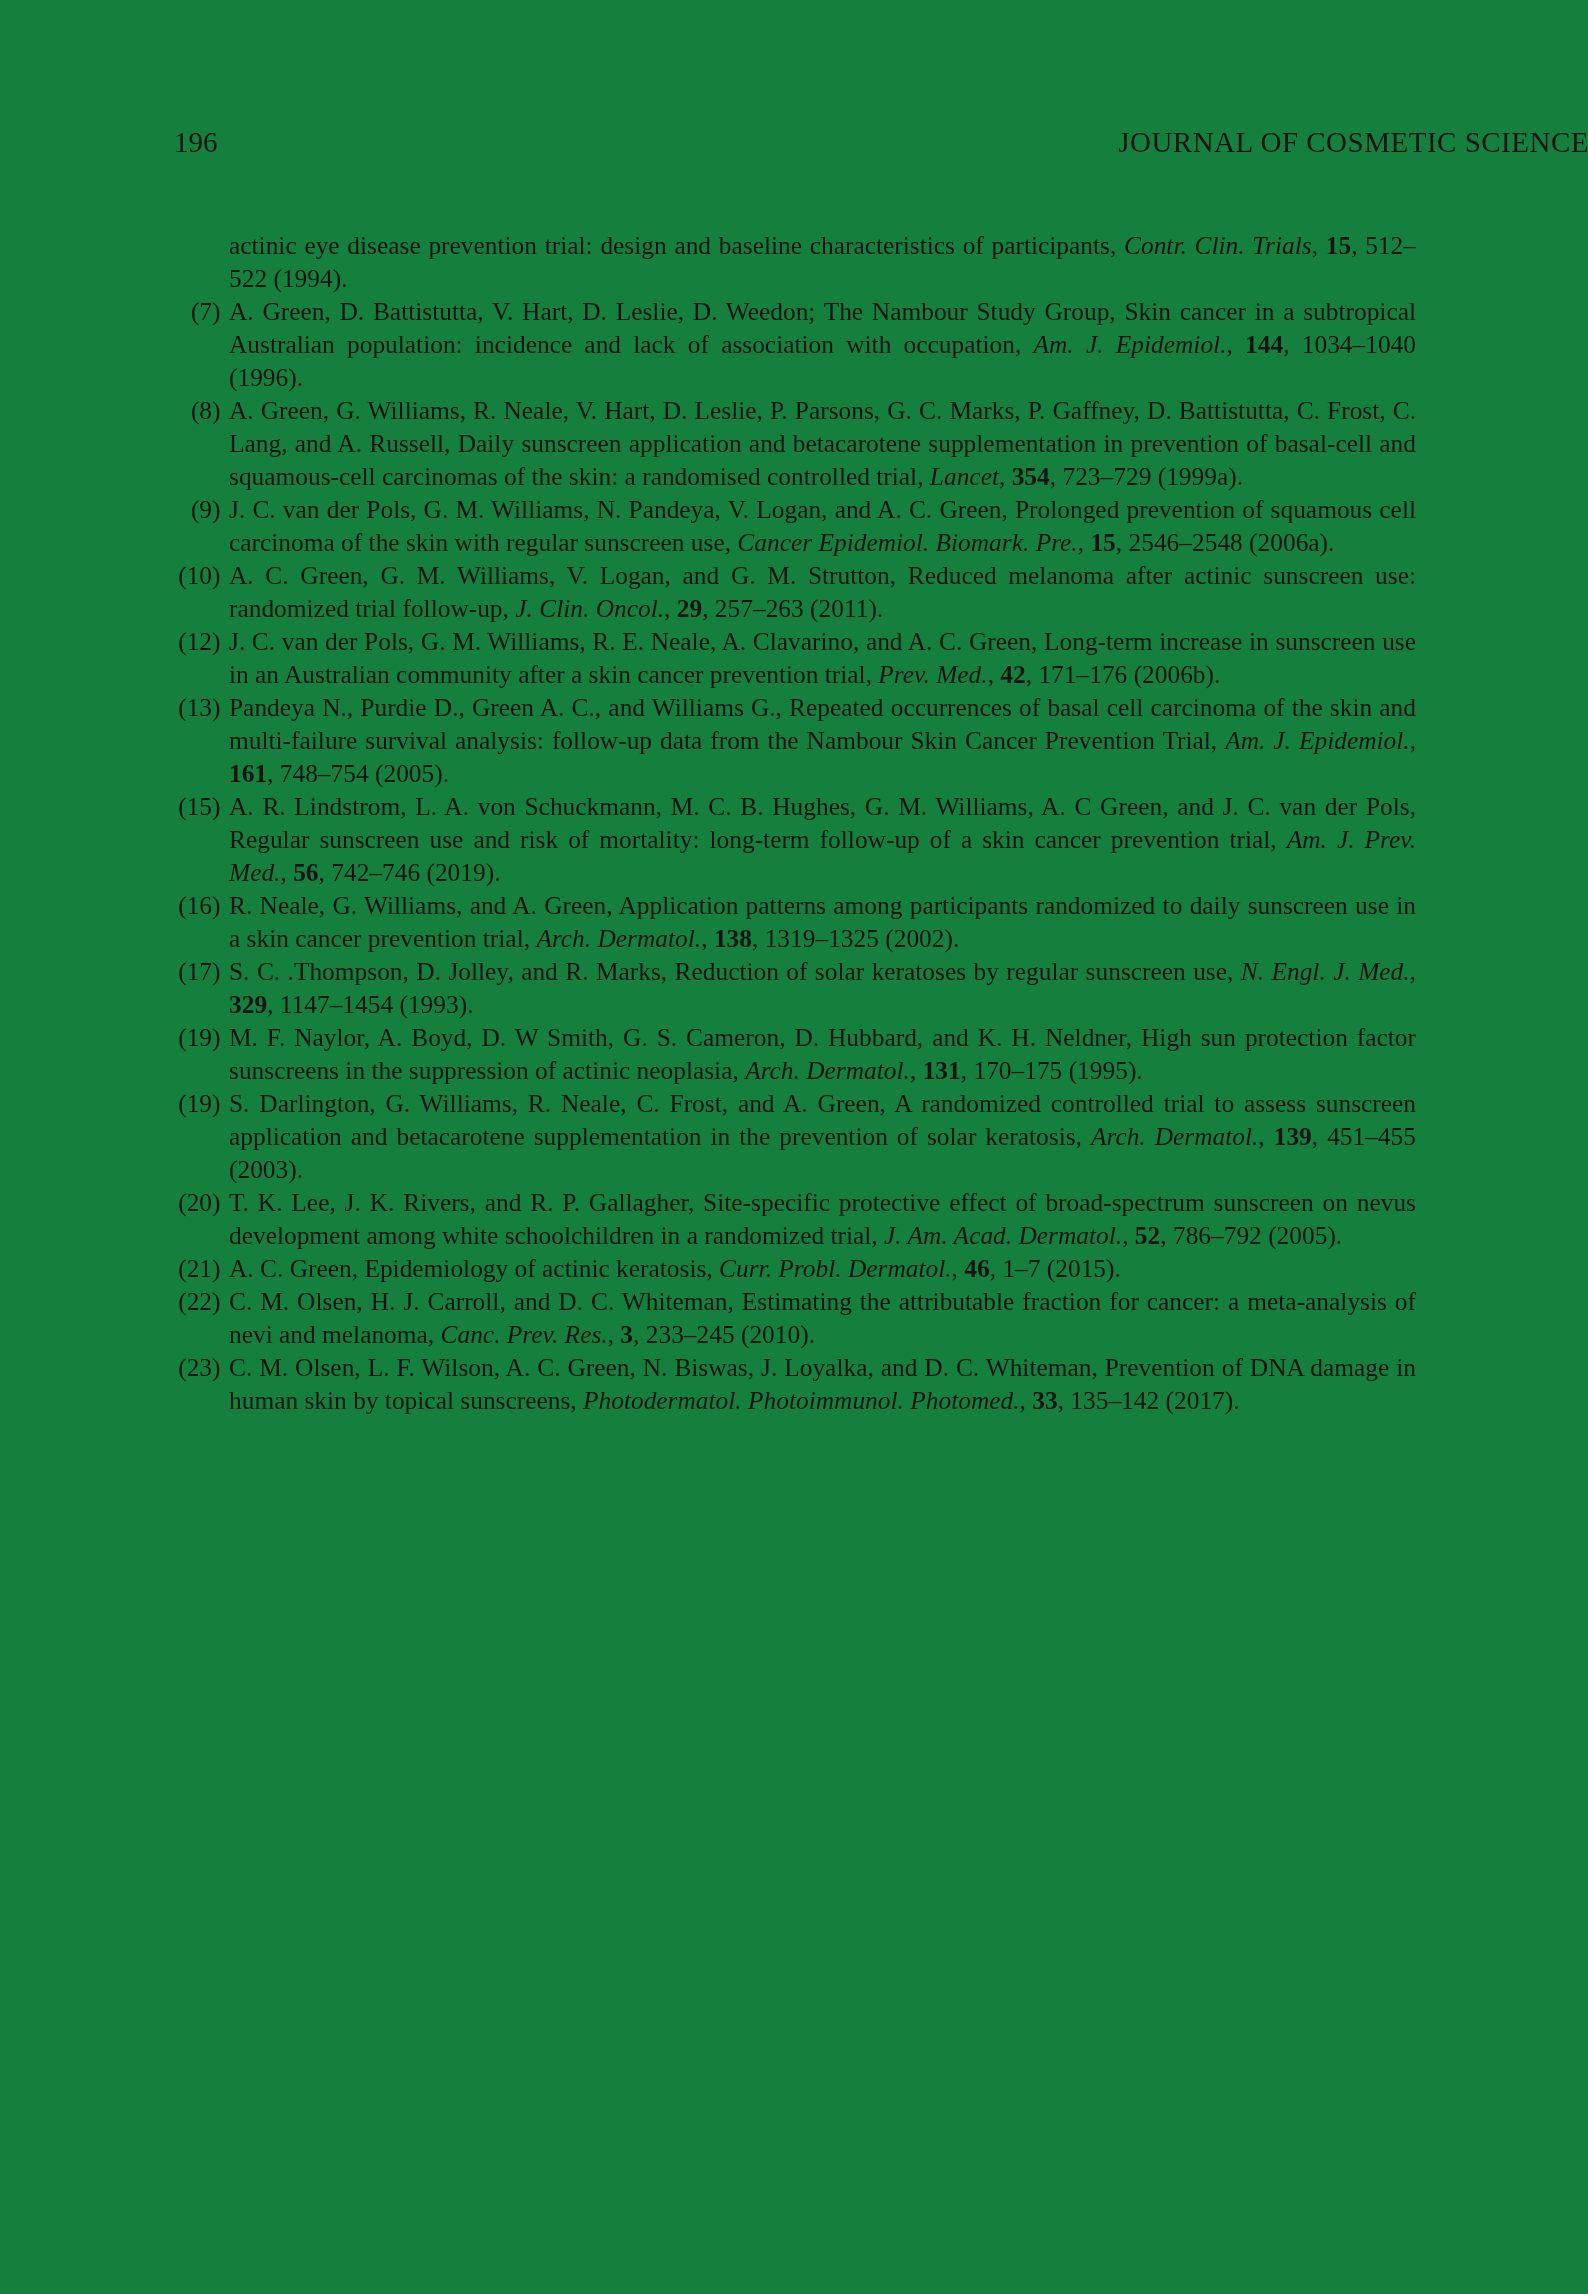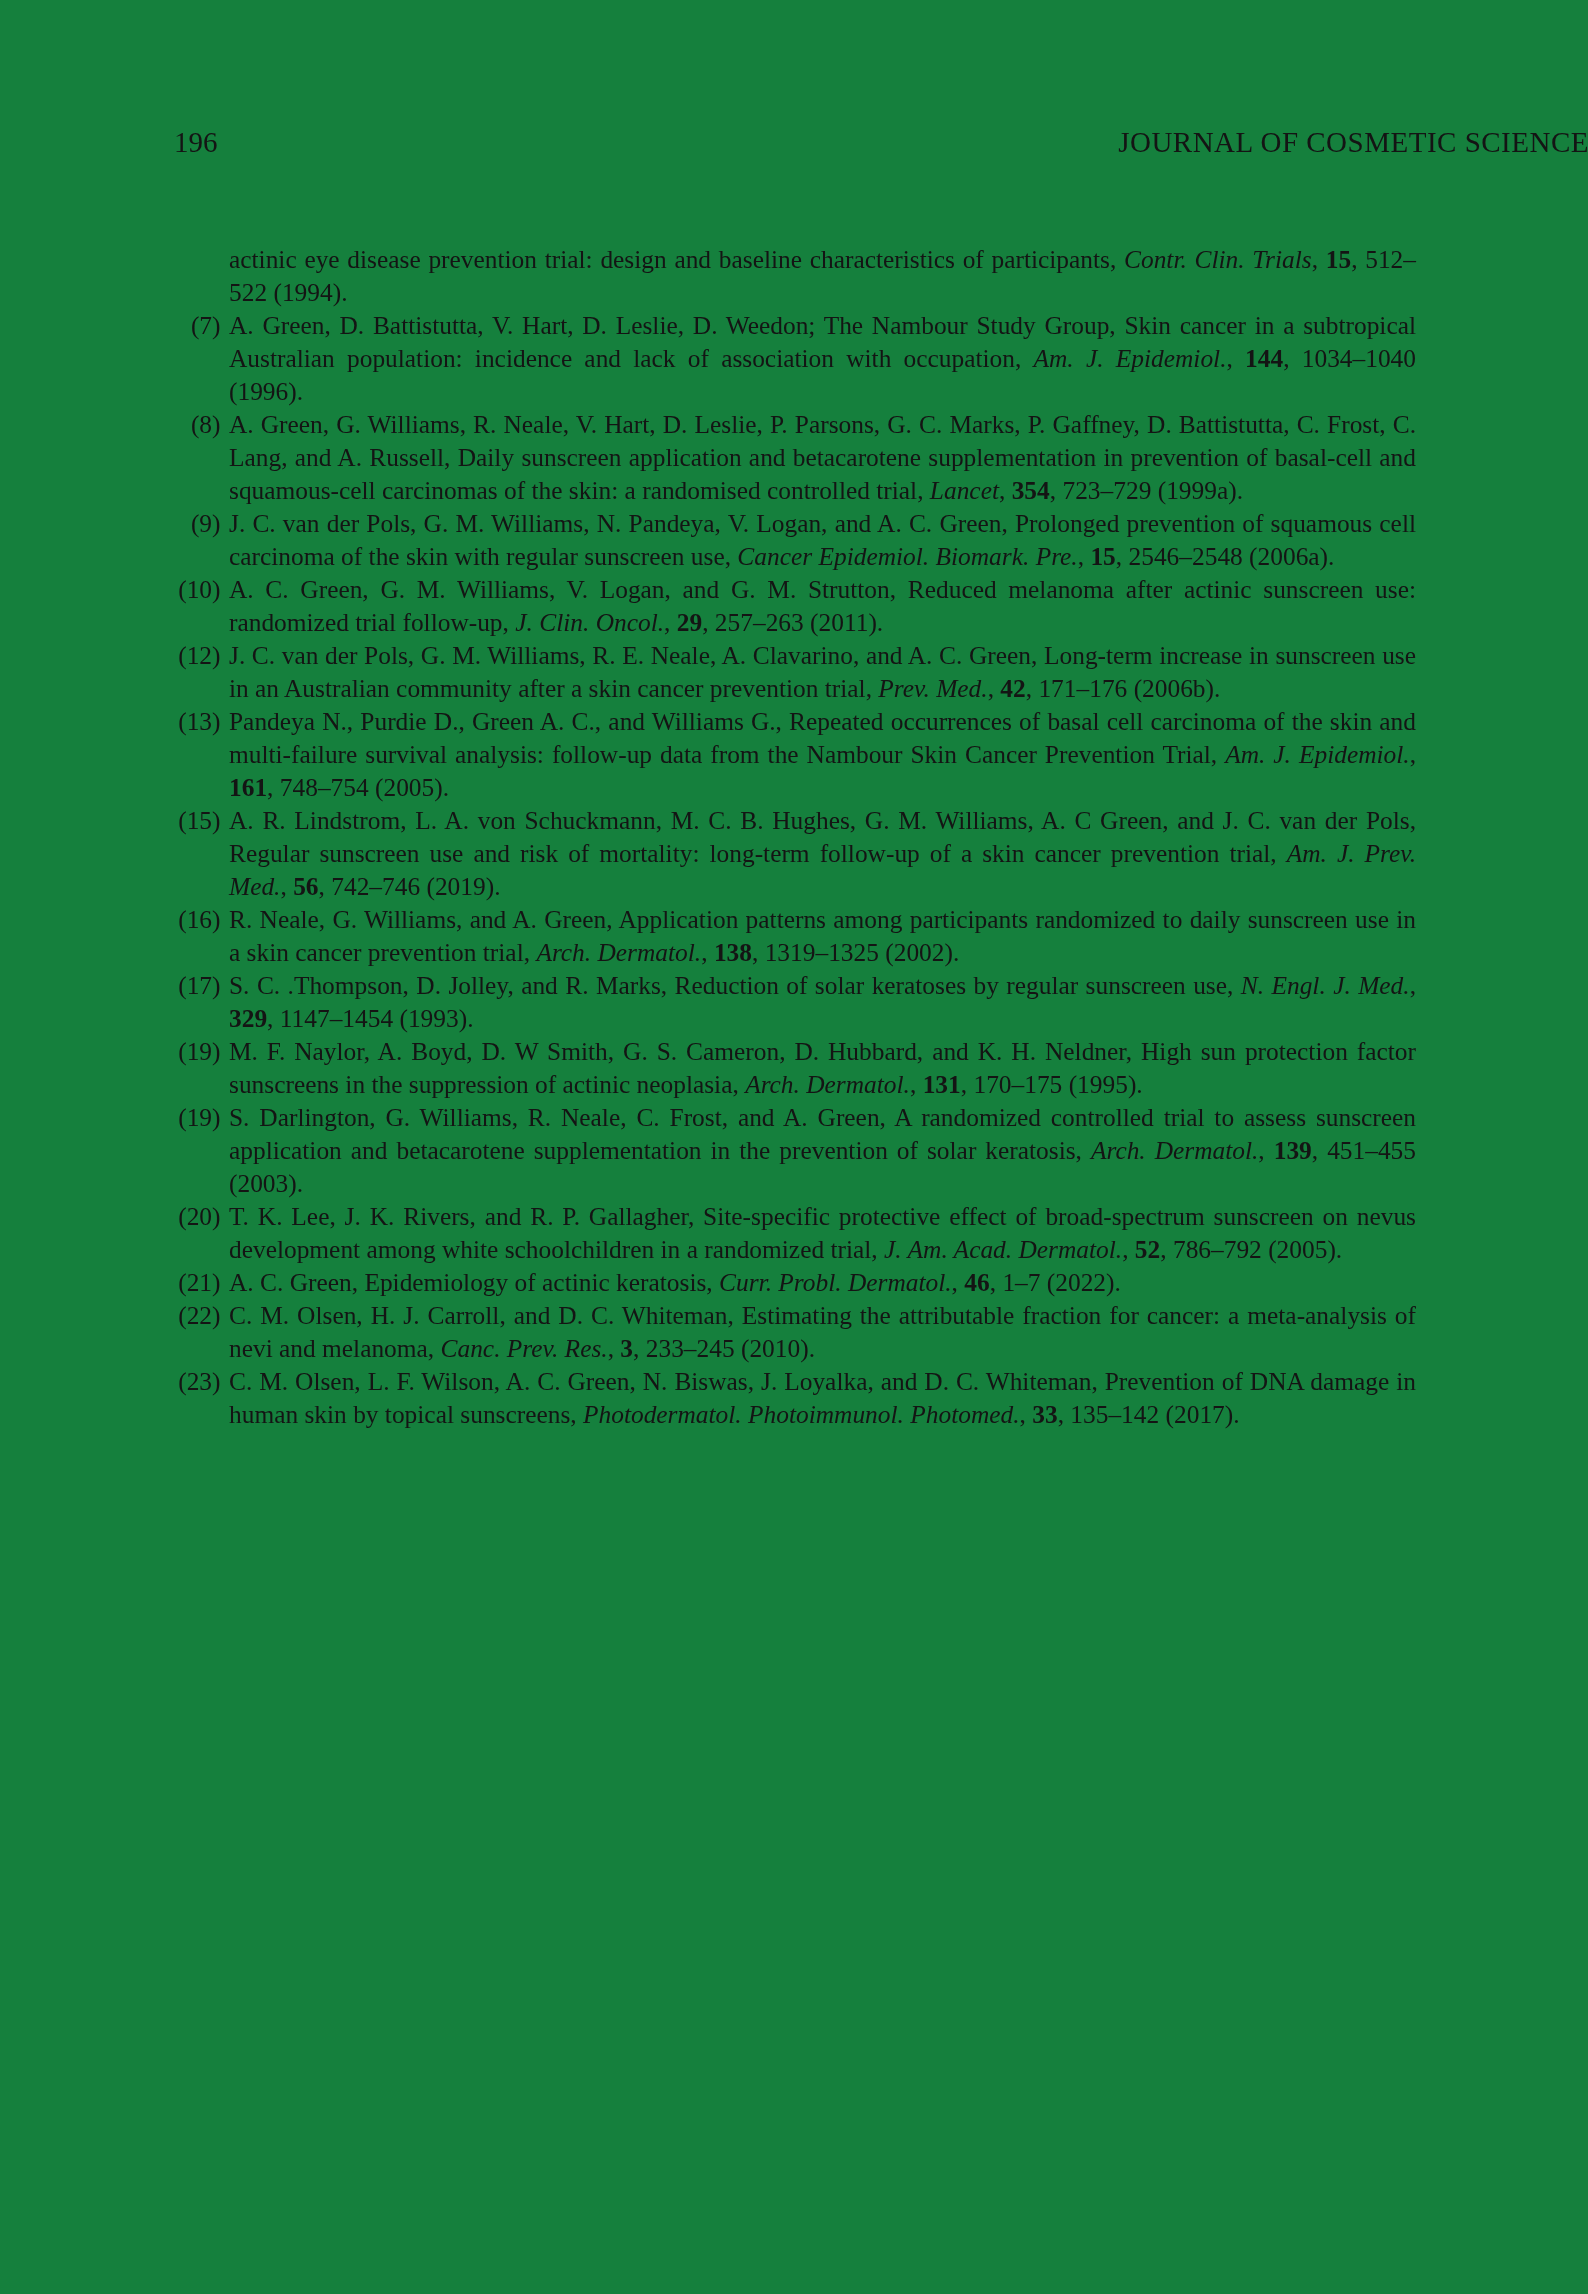--- a/index.html
+++ b/index.html
@@ -35,21 +35,20 @@
     line-height: 38px;
     letter-spacing: 0.5px;
   }
   .references {
     position: absolute;
     left: 174px;
     top: 229px;
     width: 1242px;
     font-size: 25.4px;
     line-height: 33px;
-    margin-top: 14px;
   }
   .ref {
     display: flex;
     align-items: flex-start;
   }
   .ref-num {
     flex: 0 0 55px;
     text-align: right;
     padding-right: 8.5px;
     white-space: nowrap;
@@ -118,21 +117,21 @@
       <div class="ref">
         <span class="ref-num">(19)</span>
         <p class="ref-body"><span class="seg-plain">S. Darlington, G. Williams, R. Neale, C. Frost, and A. Green, A randomized controlled trial to assess sunscreen application and betacarotene supplementation in the prevention of solar keratosis, </span><span class="seg-italic">Arch. Dermatol.</span><span class="seg-plain">, </span><span class="seg-bold">139</span><span class="seg-plain">, 451–455 (2003).</span></p>
       </div>
       <div class="ref">
         <span class="ref-num">(20)</span>
         <p class="ref-body"><span class="seg-plain">T. K. Lee, J. K. Rivers, and R. P. Gallagher, Site-specific protective effect of broad-spectrum sunscreen on nevus development among white schoolchildren in a randomized trial, </span><span class="seg-italic">J. Am. Acad. Dermatol.</span><span class="seg-plain">, </span><span class="seg-bold">52</span><span class="seg-plain">, 786–792 (2005).</span></p>
       </div>
       <div class="ref">
         <span class="ref-num">(21)</span>
-        <p class="ref-body"><span class="seg-plain">A. C. Green, Epidemiology of actinic keratosis, </span><span class="seg-italic">Curr. Probl. Dermatol.</span><span class="seg-plain">, </span><span class="seg-bold">46</span><span class="seg-plain">, 1–7 (2022).</span></p>
+        <p class="ref-body"><span class="seg-plain">A. C. Green, Epidemiology of actinic keratosis, </span><span class="seg-italic">Curr. Probl. Dermatol.</span><span class="seg-plain">, </span><span class="seg-bold">46</span><span class="seg-plain">, 1–7 (2015).</span></p>
       </div>
       <div class="ref">
         <span class="ref-num">(22)</span>
         <p class="ref-body"><span class="seg-plain">C. M. Olsen, H. J. Carroll, and D. C. Whiteman, Estimating the attributable fraction for cancer: a meta-analysis of nevi and melanoma, </span><span class="seg-italic">Canc. Prev. Res.</span><span class="seg-plain">, </span><span class="seg-bold">3</span><span class="seg-plain">, 233–245 (2010).</span></p>
       </div>
       <div class="ref">
         <span class="ref-num">(23)</span>
         <p class="ref-body"><span class="seg-plain">C. M. Olsen, L. F. Wilson, A. C. Green, N. Biswas, J. Loyalka, and D. C. Whiteman, Prevention of DNA damage in human skin by topical sunscreens, </span><span class="seg-italic">Photodermatol. Photoimmunol. Photomed.</span><span class="seg-plain">, </span><span class="seg-bold">33</span><span class="seg-plain">, 135–142 (2017).</span></p>
       </div>
     </div>

